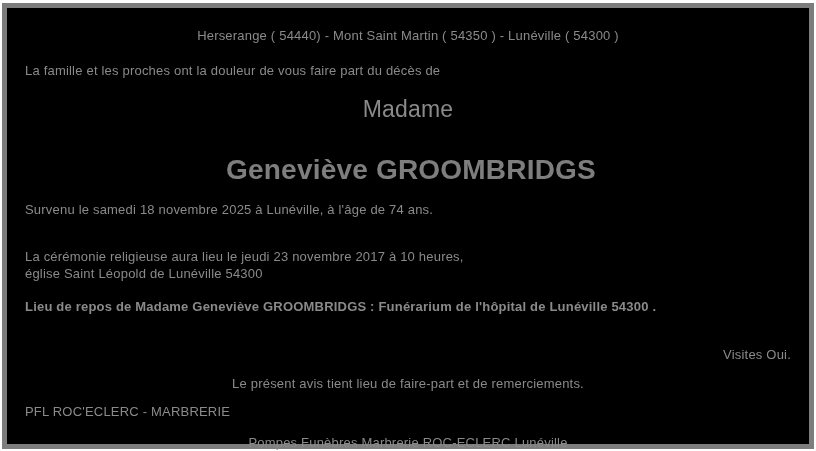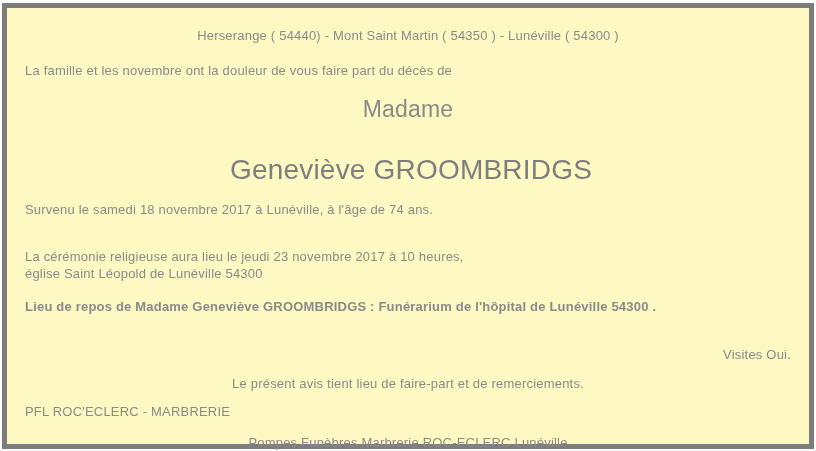--- a/index.html
+++ b/index.html
@@ -11,57 +11,57 @@
     font-family: "Liberation Sans", "DejaVu Sans", sans-serif;
     overflow: hidden;
   }
   .notice-box {
     position: absolute;
     top: 3px;
     left: 2px;
     width: 802px;
     height: 436px;
     border: 5px solid #7d7d7d;
-    background: #fef9c3;
+    background: #000000;
     color: #8a8a8a;
   }
   .line {
     margin: 0;
     padding: 0 18px;
     font-size: 13px;
     line-height: 16px;
     letter-spacing: 0.2px;
   }
   .centered { text-align: center; }
   .header-line   { margin-top: 20px; }
   .intro-line    { margin-top: 19px; }
   .civility-line { margin-top: 20px; font-size: 23px; line-height: 20px; }
-  .name-line     { margin-top: 34px; font-size: 28px; line-height: 33px; font-weight: normal; color: #7e7e7e; padding-left: 24px; }
+  .name-line     { margin-top: 34px; font-size: 28px; line-height: 33px; font-weight: bold; color: #7e7e7e; padding-left: 24px; }
   .death-line    { margin-top: 16px; }
   .ceremony-line { margin-top: 30px; line-height: 17px; }
   .repose-line   { margin-top: 17px; font-weight: bold; }
   .visits-line   { margin-top: 32px; text-align: right; }
   .farewell-line { margin-top: 13px; }
   .home-line     { margin-top: 12px; }
   .footer-line   { margin-top: 15px; text-align: center; }
 </style>
 </head>
 <body>
 
 <div class="notice-box">
 
   <p class="line centered header-line">Herserange ( 54440) - Mont Saint Martin ( 54350 ) - Lunéville ( 54300 )</p>
 
-  <p class="line intro-line">La famille et les novembre ont la douleur de vous faire part du décès de</p>
+  <p class="line intro-line">La famille et les proches ont la douleur de vous faire part du décès de</p>
 
   <p class="line centered civility-line">Madame</p>
 
   <p class="line centered name-line">Geneviève GROOMBRIDGS</p>
 
-  <p class="line death-line">Survenu le samedi 18 novembre 2017 à Lunéville, à l'âge de 74 ans.</p>
+  <p class="line death-line">Survenu le samedi 18 novembre 2025 à Lunéville, à l'âge de 74 ans.</p>
 
   <p class="line ceremony-line"><span>La cérémonie religieuse aura lieu le jeudi 23 novembre 2017 à 10 heures,</span><br><span>église Saint Léopold de Lunéville 54300</span></p>
 
   <p class="line repose-line">Lieu de repos de Madame Geneviève GROOMBRIDGS : Funérarium de l'hôpital de Lunéville 54300 .</p>
 
   <p class="line visits-line">Visites Oui.</p>
 
   <p class="line centered farewell-line">Le présent avis tient lieu de faire-part et de remerciements.</p>
 
   <p class="line home-line">PFL ROC'ECLERC - MARBRERIE</p>

